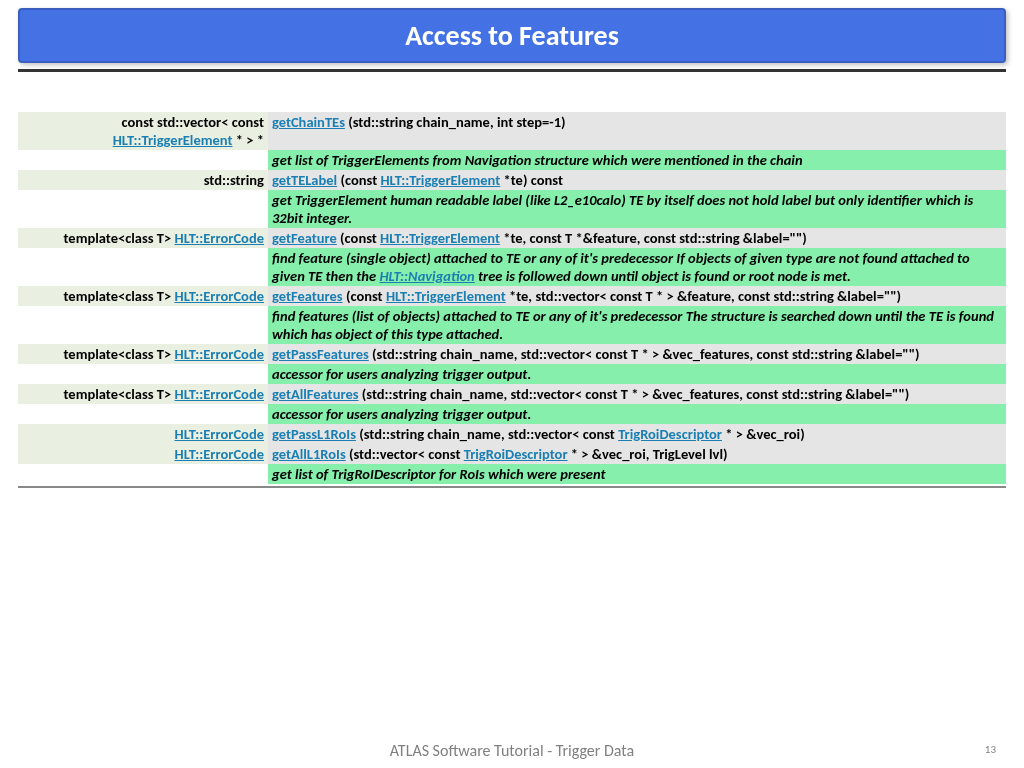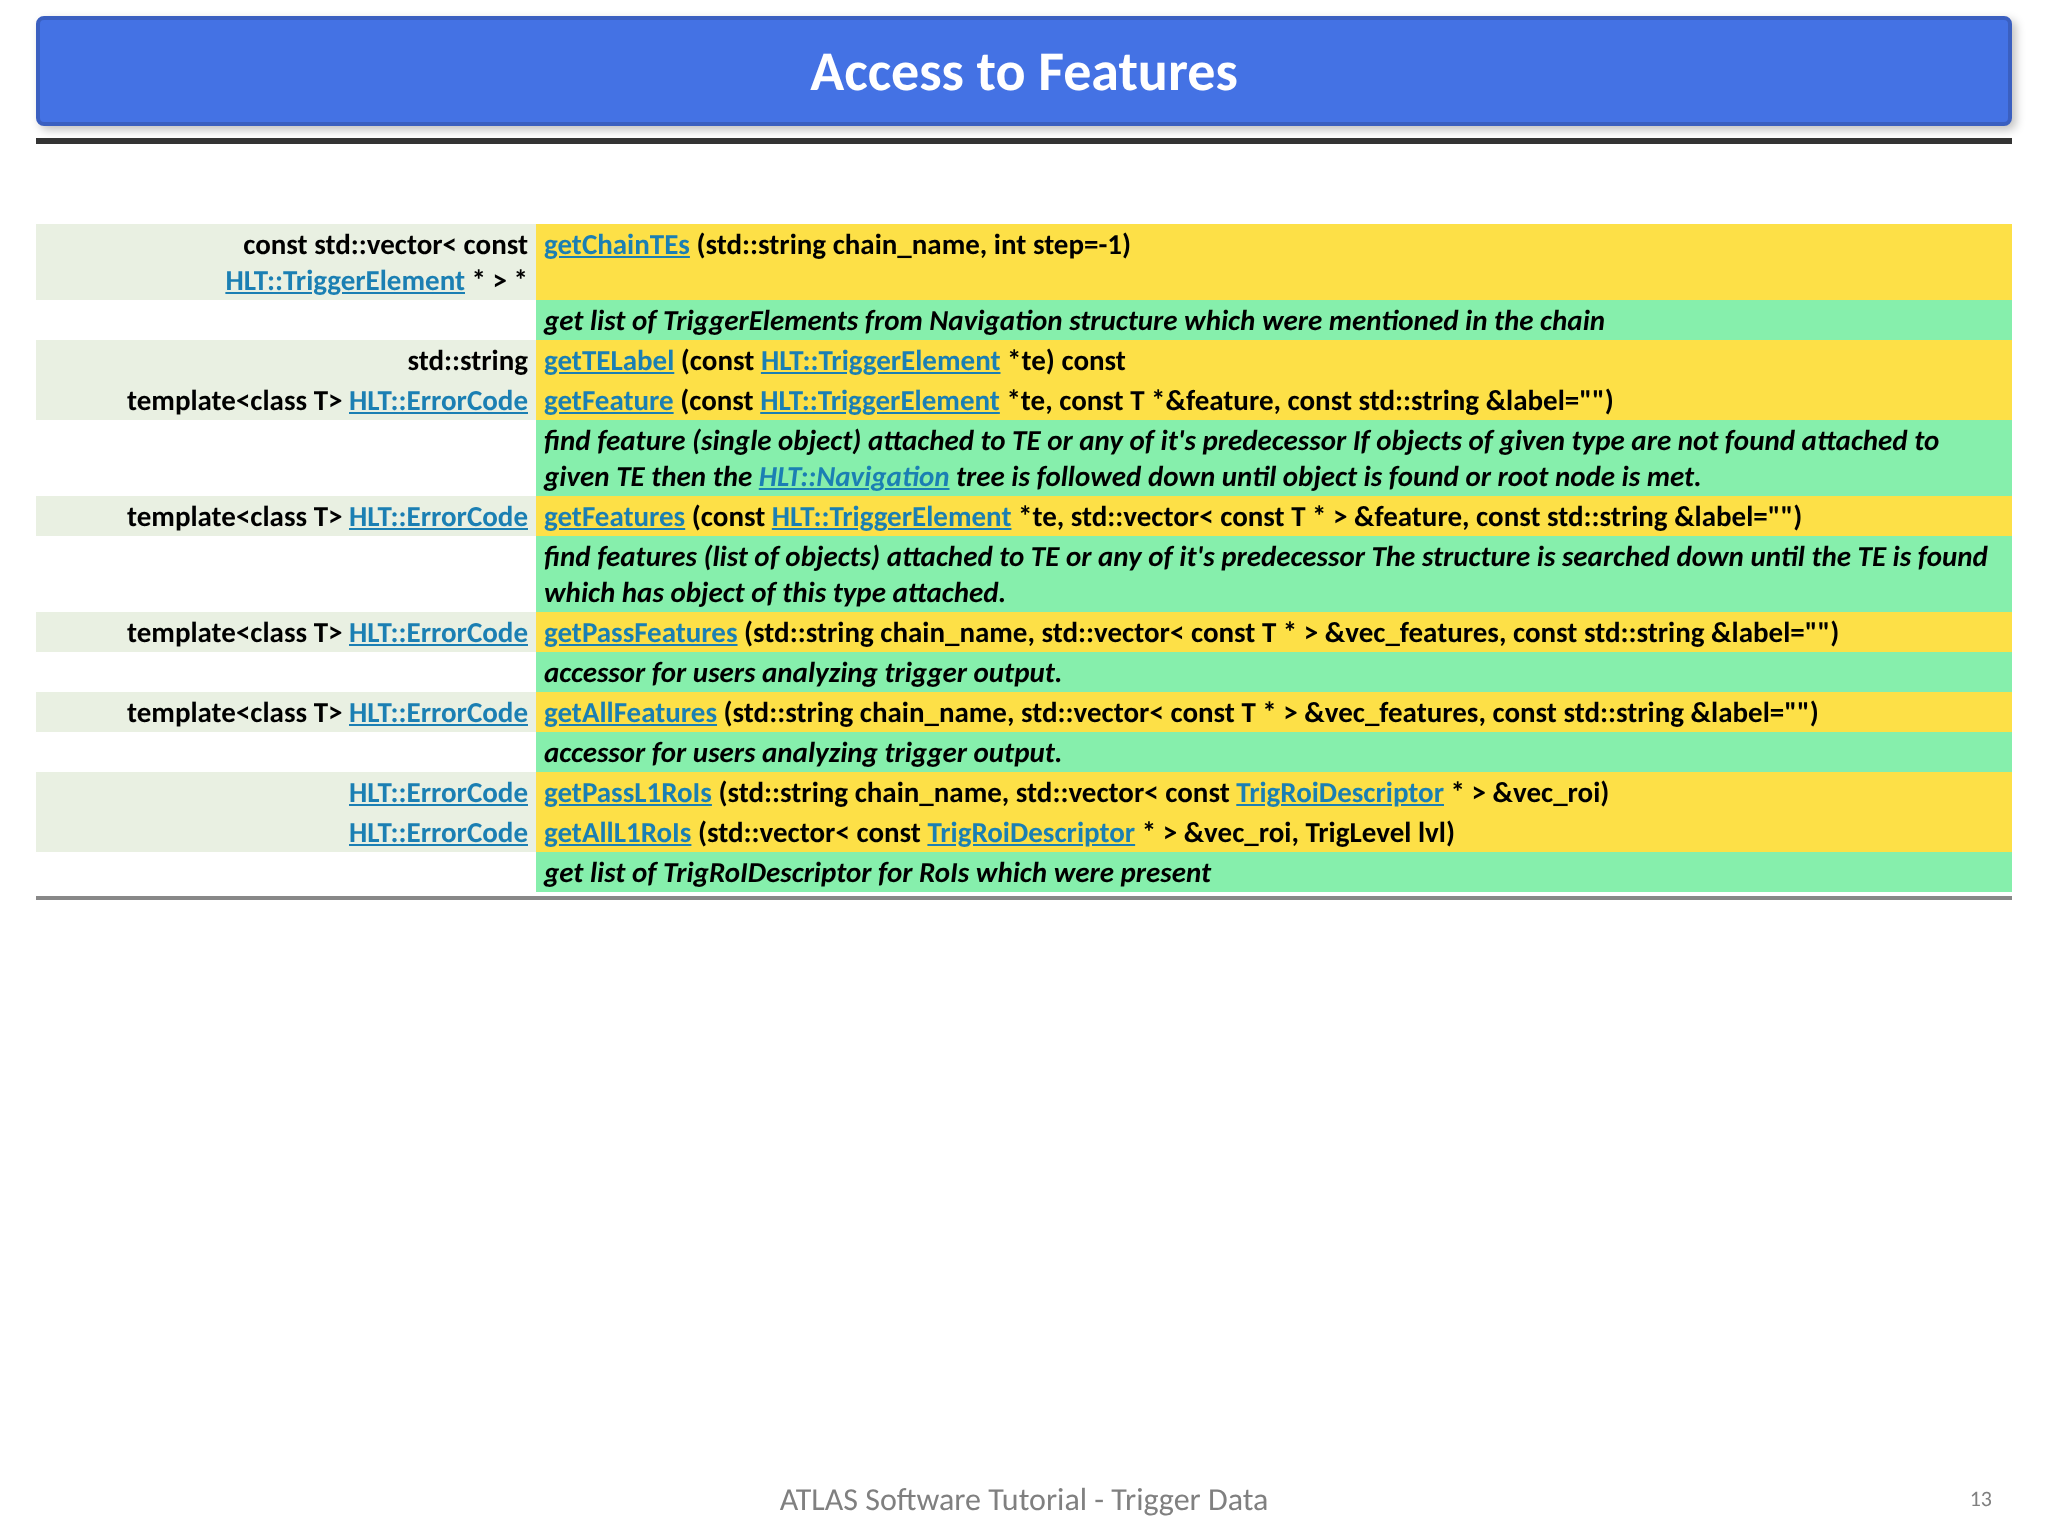--- a/index.html
+++ b/index.html
@@ -4,21 +4,21 @@
 <style>
   * { box-sizing: border-box; margin: 0; padding: 0; }
   body { width: 1024px; height: 768px; font-family: Calibri, Arial, sans-serif; background: #fff; position: relative; overflow: hidden; }
   .title-bar { margin: 8px 18px 0 18px; background: #4472e4; border: 2px solid #3a5fc0; border-radius: 4px; text-align: center; padding: 8px 0; box-shadow: 2px 2px 5px rgba(0,0,0,0.25);}
   .title-bar h1 { color: #fff; font-size: 28px; font-weight: bold; }
   .title-underline { margin: 6px 18px 0 18px; height: 3px; background: #333; }
   .content { margin: 40px 18px 0 18px; }
   table { width: 100%; border-collapse: collapse; font-size: 14.5px; }
   td { vertical-align: top; padding: 1px 4px; }
   .ret { width: 250px; text-align: right; font-weight: bold; background: #e9f0e2; }
-  .sig { font-weight: bold; background: #fde047; }
+  .sig { font-weight: bold; background: #e5e5e5; }
   .desc-l { background: #fff; }
   .desc { font-weight: bold; font-style: italic; background: #86efac; }
   .lnk { color: #1b7fb3; text-decoration: underline; }
   .bottom-rule { margin: 2px 18px 0 18px; height: 2px; background: #888; }
   .footer { position: absolute; bottom: 8px; left: 0; right: 0; text-align: center; color: #808080; font-size: 16px; }
   .pagenum { position: absolute; bottom: 12px; right: 28px; color: #808080; font-size: 11px; }
 </style>
 </head>
 <body>
 
@@ -34,20 +34,24 @@
           <td class="ret">const std::vector&lt; const <span class="lnk">HLT::TriggerElement</span> * &gt; *</td>
           <td class="sig"><span class="lnk">getChainTEs</span> (std::string chain_name, int step=-1)</td>
         </tr>
         <tr>
           <td class="desc-l"></td>
           <td class="desc">get list of TriggerElements from Navigation structure which were mentioned in the chain</td>
         </tr>
         <tr>
           <td class="ret">std::string</td>
           <td class="sig"><span class="lnk">getTELabel</span> (const <span class="lnk">HLT::TriggerElement</span> *te) const</td>
+        </tr>
+        <tr>
+          <td class="desc-l"></td>
+          <td class="desc">get TriggerElement human readable label (like L2_e10calo) TE by itself does not hold label but only identifier which is 32bit integer.</td>
         </tr>
         <tr>
           <td class="ret">template&lt;class T&gt; <span class="lnk">HLT::ErrorCode</span></td>
           <td class="sig"><span class="lnk">getFeature</span> (const <span class="lnk">HLT::TriggerElement</span> *te, const T *&amp;feature, const std::string &amp;label="")</td>
         </tr>
         <tr>
           <td class="desc-l"></td>
           <td class="desc">find feature (single object) attached to TE or any of it's predecessor If objects of given type are not found attached to given TE then the <span class="lnk">HLT::Navigation</span> tree is followed down until object is found or root node is met.</td>
         </tr>
         <tr>

